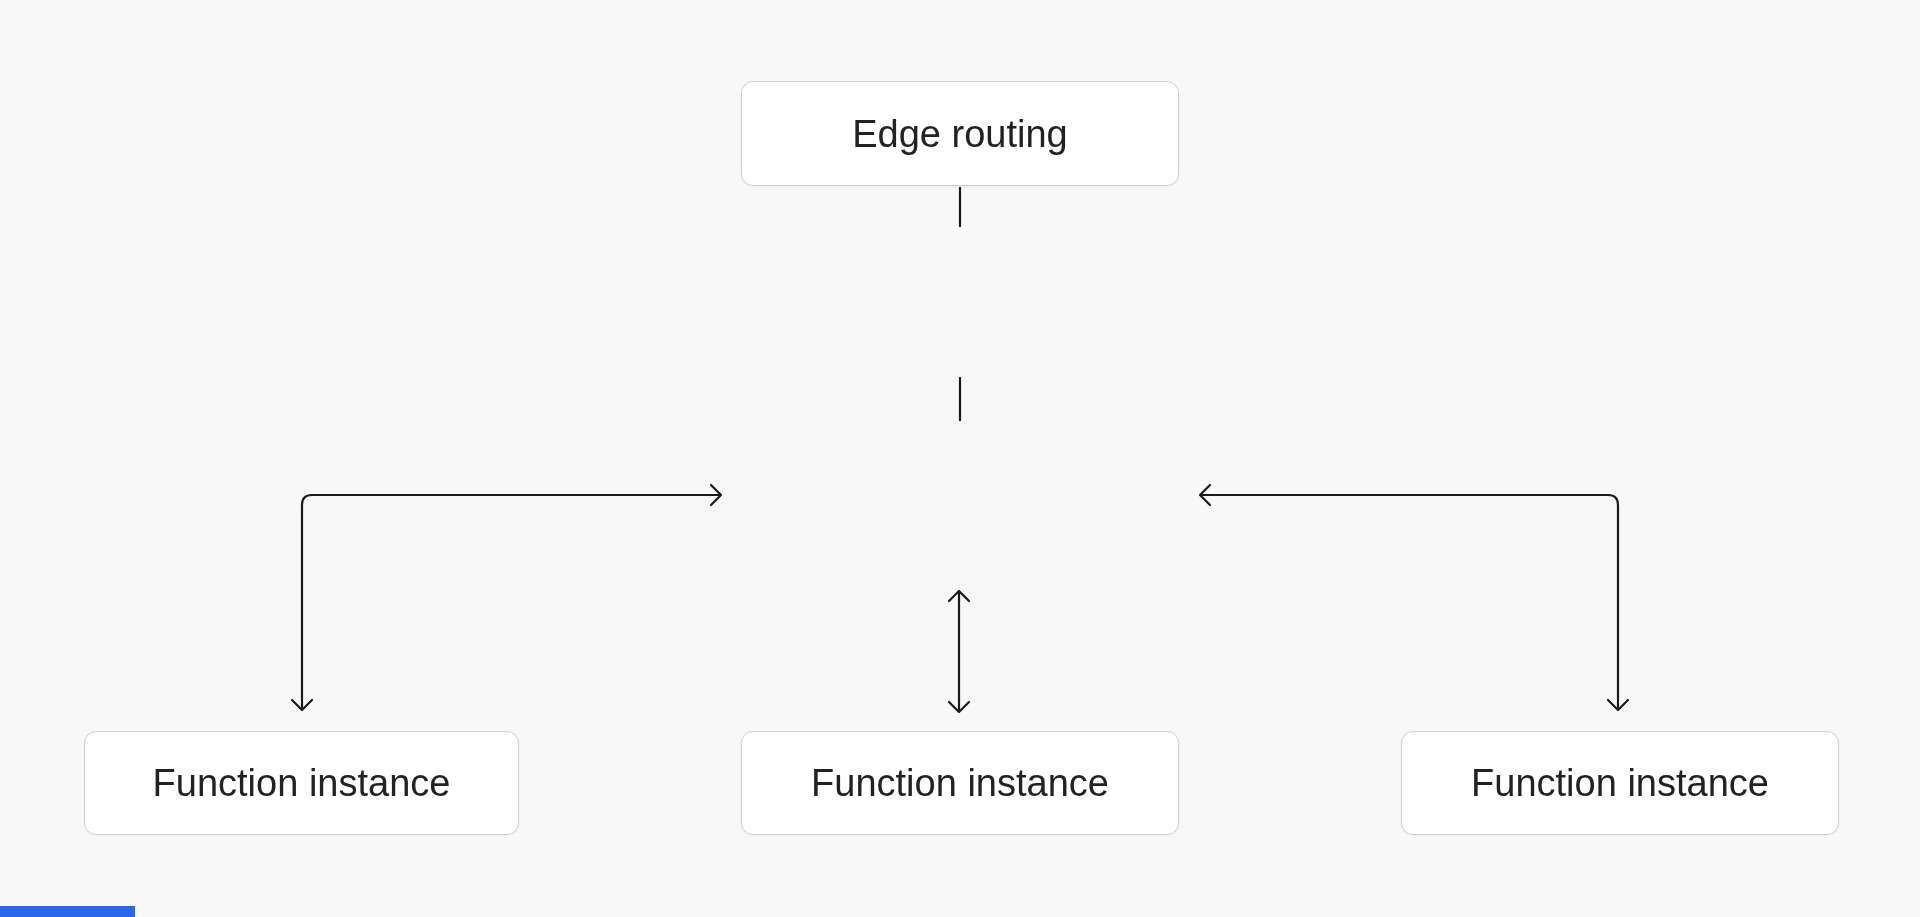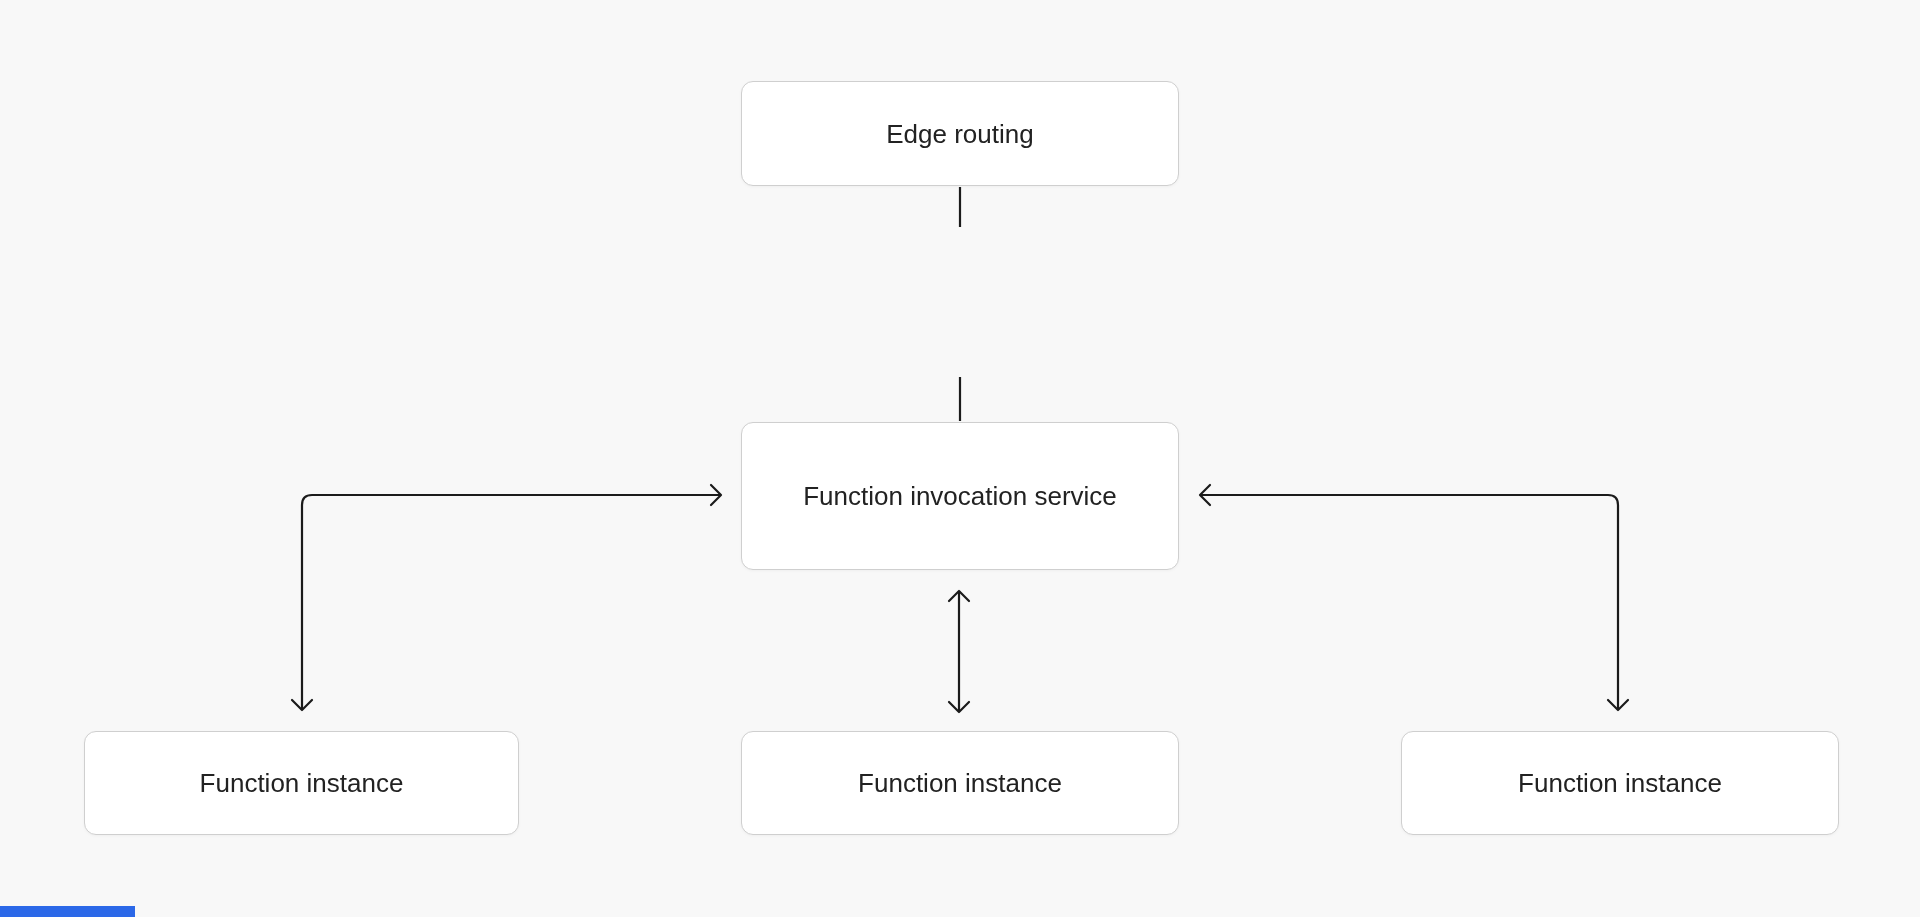--- a/index.html
+++ b/index.html
@@ -32,21 +32,21 @@
     box-sizing: border-box;
     background: #ffffff;
     border: 1px solid #cfcfcf;
     border-radius: 12px;
     box-shadow: 0 1px 3px rgba(0,0,0,0.04);
     display: flex;
     align-items: center;
     justify-content: center;
     text-align: center;
     color: #222222;
-    font-size: 26px;
+    font-size: 38px;
     line-height: 44px;
     padding: 0 58px;
   }
   
   .node-edge-routing            { left: 741px;  top: 81px;  width: 438px; height: 105px; }
   .node-function-load-balancer  { left: 741px;  top: 228px; width: 438px; height: 148px; }
   .node-function-invocation     { left: 741px;  top: 422px; width: 438px; height: 148px; }
   .node-instance-left           { left: 84px;   top: 731px; width: 435px; height: 104px; }
   .node-instance-center         { left: 741px;  top: 731px; width: 438px; height: 104px; }
   .node-instance-right          { left: 1401px; top: 731px; width: 438px; height: 104px; }
@@ -85,23 +85,20 @@
     <path class="edge" d="M721 495 L312 495 Q302 495 302 505 L302 710" marker-start="url(#chevStart)" marker-end="url(#chevEnd)"></path>
     <path class="edge" d="M959 591 L959 712" marker-start="url(#chevStart)" marker-end="url(#chevEnd)"></path>
     <path class="edge" d="M1200 495 L1608 495 Q1618 495 1618 505 L1618 710" marker-start="url(#chevStart)" marker-end="url(#chevEnd)"></path>
   </svg>
 
   <div class="node node-edge-routing">
     <span>Edge routing</span>
   </div>
 
 
-  <div class="node node-function-invocation">
-    <span>Function invocation service</span>
-  </div>
 
   <div class="node node-instance-left">
     <span>Function instance</span>
   </div>
 
   <div class="node node-instance-center">
     <span>Function instance</span>
   </div>
 
   <div class="node node-instance-right">

